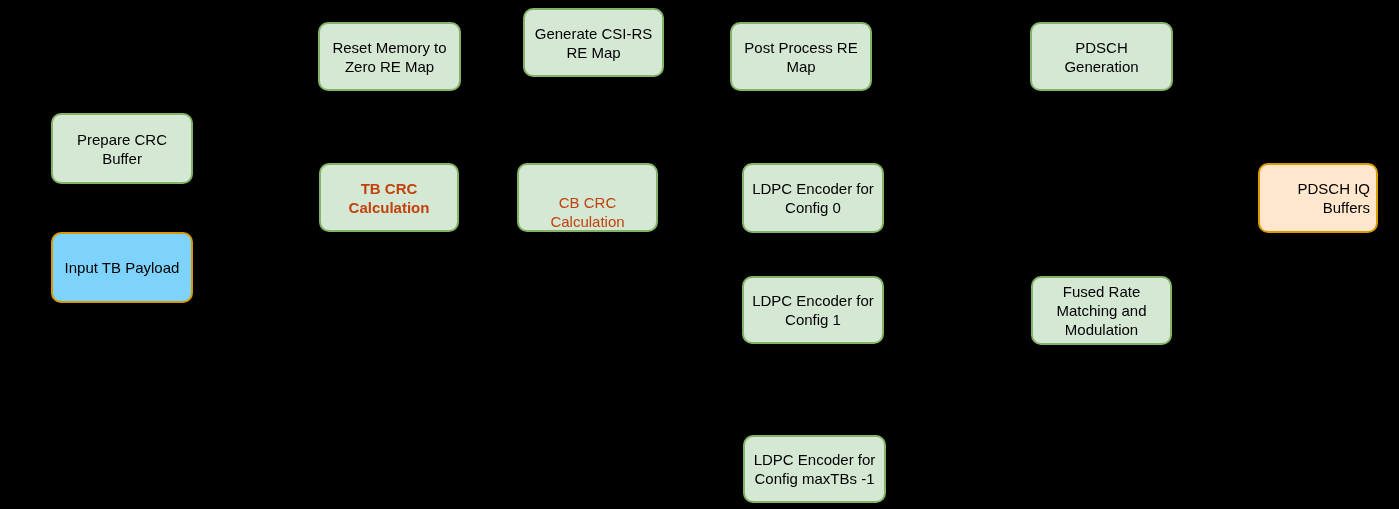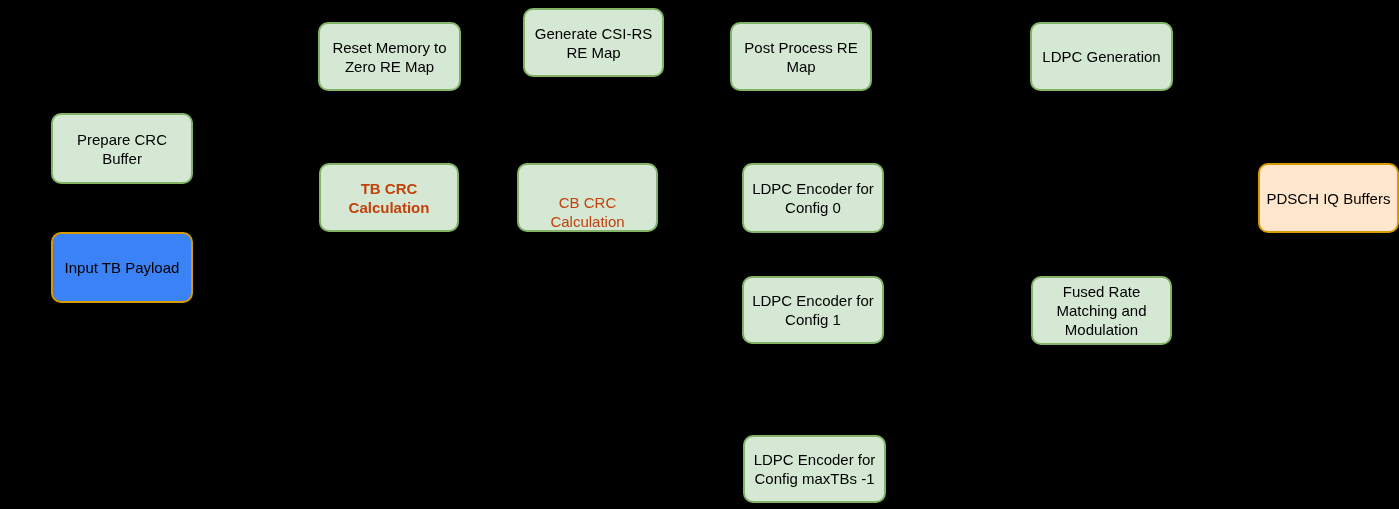--- a/index.html
+++ b/index.html
@@ -34,36 +34,36 @@
     white-space: pre-line;
   }
 </style>
 </head>
 <body>
 
 <div class="canvas" style="background: rgb(0, 0, 0);">
     <div class="node" style="left: 51px; top: 113px; width: 142px; height: 71px; background: rgb(213, 232, 212); border-color: rgb(130, 179, 102); align-items: center;">
       <span class="label" style="color: rgb(0, 0, 0);">Prepare CRC Buffer</span>
     </div>
-    <div class="node" style="left: 51px; top: 232px; width: 142px; height: 71px; background: #3b82f6; border-color: rgb(215, 155, 0); text-align: center;">
+    <div class="node" style="left: 51px; top: 232px; width: 142px; height: 71px; background: #7dd3fc; border-color: rgb(215, 155, 0); text-align: center;">
       <span class="label" style="color: rgb(0, 0, 0);">Input TB Payload</span>
     </div>
     <div class="node" style="left: 318px; top: 22px; width: 143px; height: 69px; background: rgb(213, 232, 212); border-color: rgb(130, 179, 102);">
       <span class="label" style="color: rgb(0, 0, 0);">Reset Memory to
 Zero RE Map</span>
     </div>
     <div class="node" style="left: 523px; top: 8px; width: 141px; height: 69px; background: rgb(213, 232, 212); border-color: rgb(130, 179, 102);">
       <span class="label" style="color: rgb(0, 0, 0);">Generate CSI-RS
 RE Map</span>
     </div>
     <div class="node" style="left: 730px; top: 22px; width: 142px; height: 69px; background: rgb(213, 232, 212); border-color: rgb(130, 179, 102);">
       <span class="label" style="color: rgb(0, 0, 0);">Post Process RE Map</span>
     </div>
     <div class="node" style="left: 1030px; top: 22px; width: 143px; height: 69px; background: rgb(213, 232, 212); border-color: rgb(130, 179, 102);">
-      <span class="label" style="color: rgb(0, 0, 0);">LDPC Generation</span>
+      <span class="label" style="color: rgb(0, 0, 0);">PDSCH Generation</span>
     </div>
     <div class="node" style="left: 319px; top: 163px; width: 140px; height: 69px; background: rgb(213, 232, 212); border-color: rgb(130, 179, 102);">
       <span class="label" style="color: #c2410c; font-weight: bold;">TB CRC Calculation</span>
     </div>
     <div class="node" style="left: 517px; top: 163px; width: 141px; height: 69px; background: rgb(213, 232, 212); border-color: rgb(130, 179, 102);">
       <span class="label" style="color: #c2410c; margin-top: 28px;">CB CRC Calculation</span>
     </div>
     <div class="node" style="left: 742px; top: 163px; width: 142px; height: 70px; background: rgb(213, 232, 212); border-color: rgb(130, 179, 102);">
       <span class="label" style="color: rgb(0, 0, 0);">LDPC Encoder for
 Config 0</span>
@@ -74,16 +74,16 @@
     </div>
     <div class="node" style="left: 743px; top: 435px; width: 143px; height: 68px; background: rgb(213, 232, 212); border-color: rgb(130, 179, 102);">
       <span class="label" style="color: rgb(0, 0, 0);">LDPC Encoder for
 Config maxTBs -1</span>
     </div>
     <div class="node" style="left: 1031px; top: 276px; width: 141px; height: 69px; background: rgb(213, 232, 212); border-color: rgb(130, 179, 102);">
       <span class="label" style="color: rgb(0, 0, 0);">Fused Rate
 Matching and
 Modulation</span>
     </div>
-    <div class="node" style="left: 1258px; top: 163px; width: 141px; height: 70px; background: rgb(255, 230, 204); border-color: rgb(215, 155, 0); text-align: right;">
+    <div class="node" style="left: 1258px; top: 163px; width: 120px; height: 70px; background: rgb(255, 230, 204); border-color: rgb(215, 155, 0); text-align: right;">
       <span class="label" style="color: rgb(0, 0, 0);">PDSCH IQ Buffers</span>
     </div>
   </div>
 
 </body></html>

